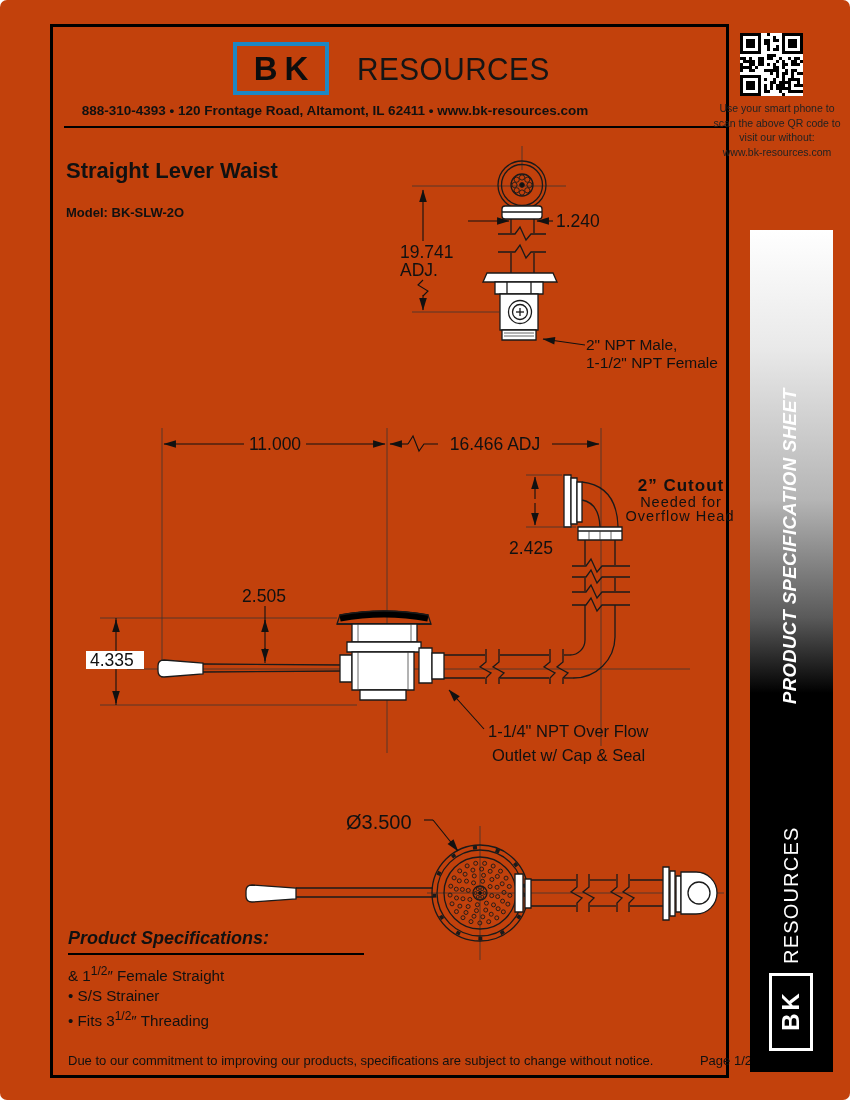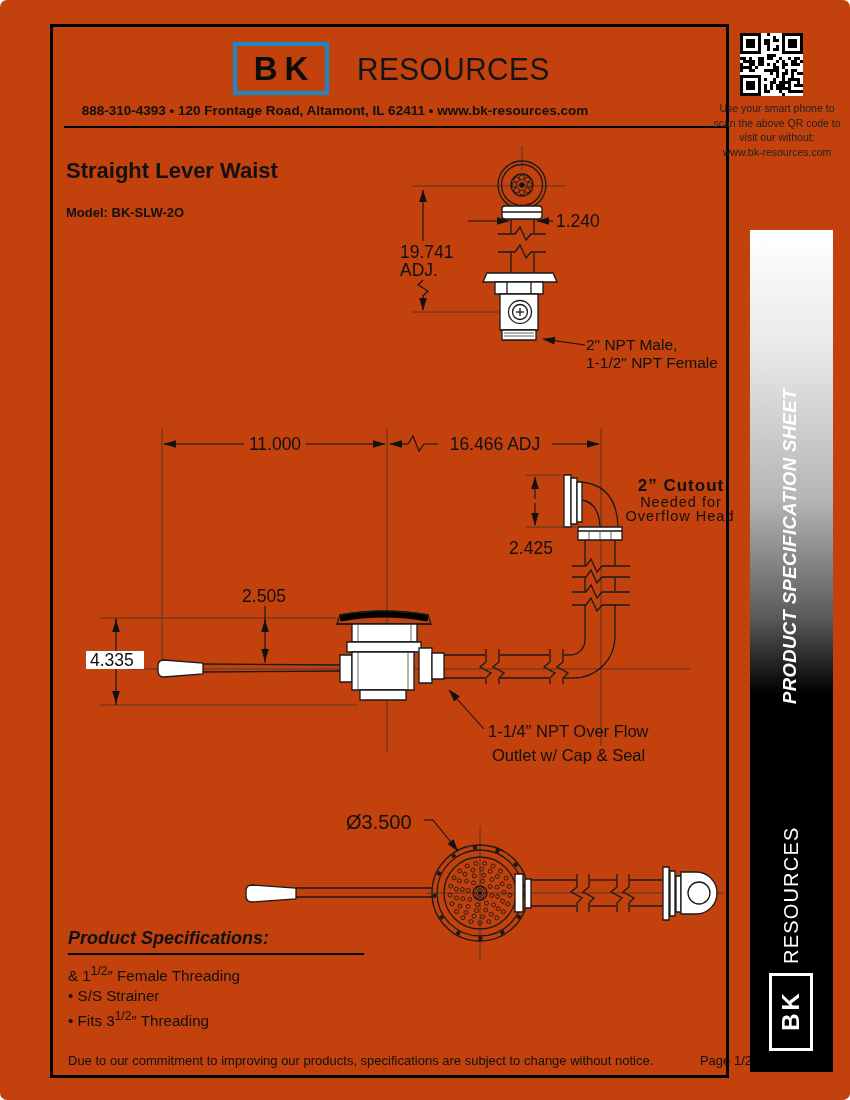--- a/index.html
+++ b/index.html
@@ -343,21 +343,21 @@
 
       <text class="dia" x="346" y="829">Ø3.500</text>
       <line class="dimln" x1="424" y1="820" x2="433" y2="820"></line>
       <line class="dimln" x1="433" y1="820" x2="458" y2="851" marker-end="url(#arw)"></line>
     </g>
   </svg>
 
   <div class="specs-heading">Product Specifications:</div>
   <div class="specs-items">
     <div>
-      <span>&amp; 1</span><sup>1/2</sup><span>″ Female Threading</span>
+      <span>&amp; 1</span><sup>1/2</sup><span>″ Female Straight</span>
     </div>
     <div>• S/S Strainer</div>
     <div>
       <span>• Fits 3</span><sup>1/2</sup><span>″ Threading</span>
     </div>
   </div>
 
   <div class="footer-left">Due to our commitment to improving our products, specifications are subject to change without notice.</div>
   <div class="footer-right">Page 1/2</div>
 

